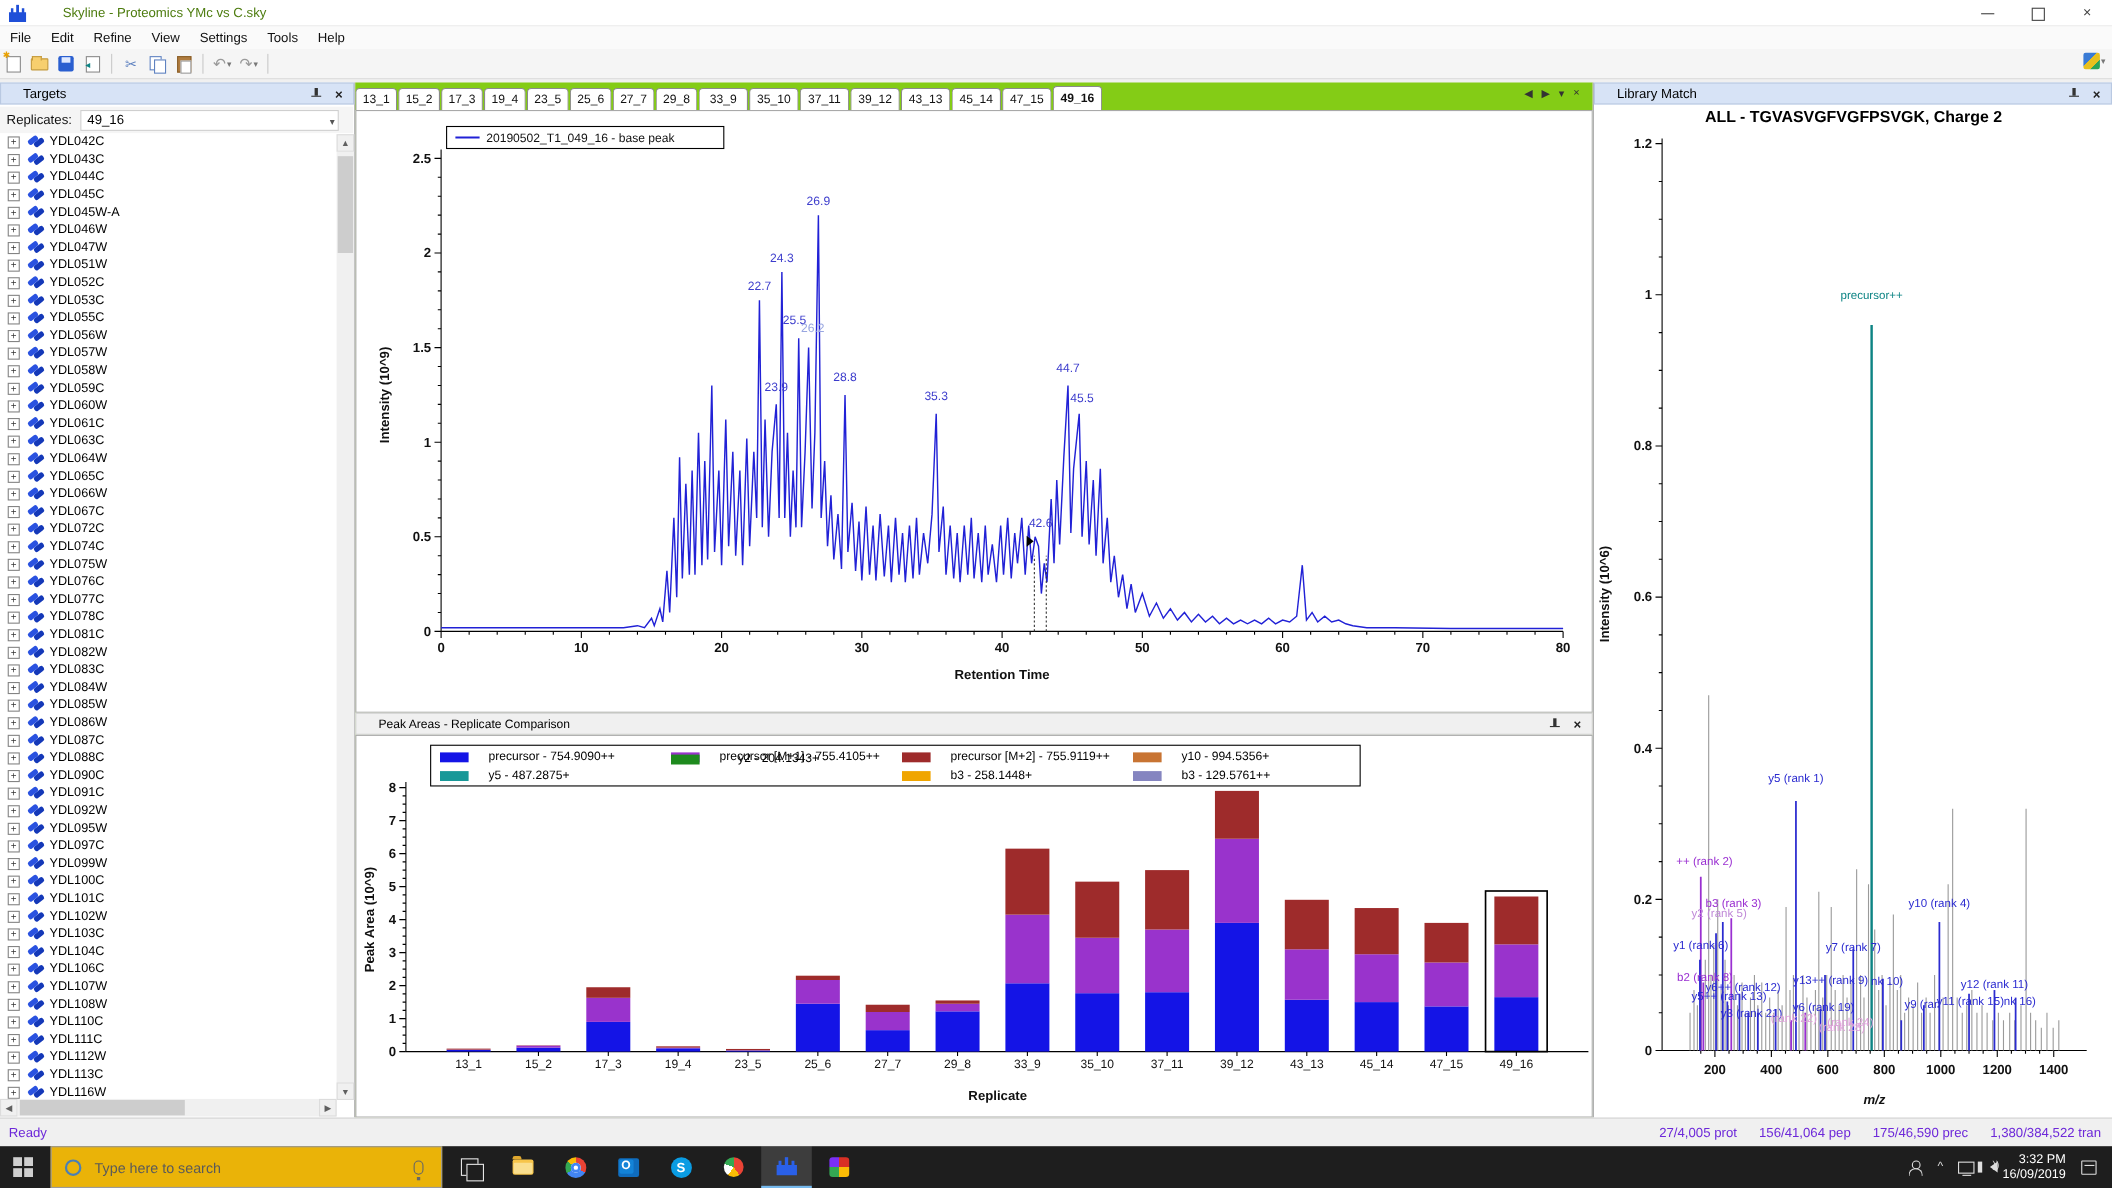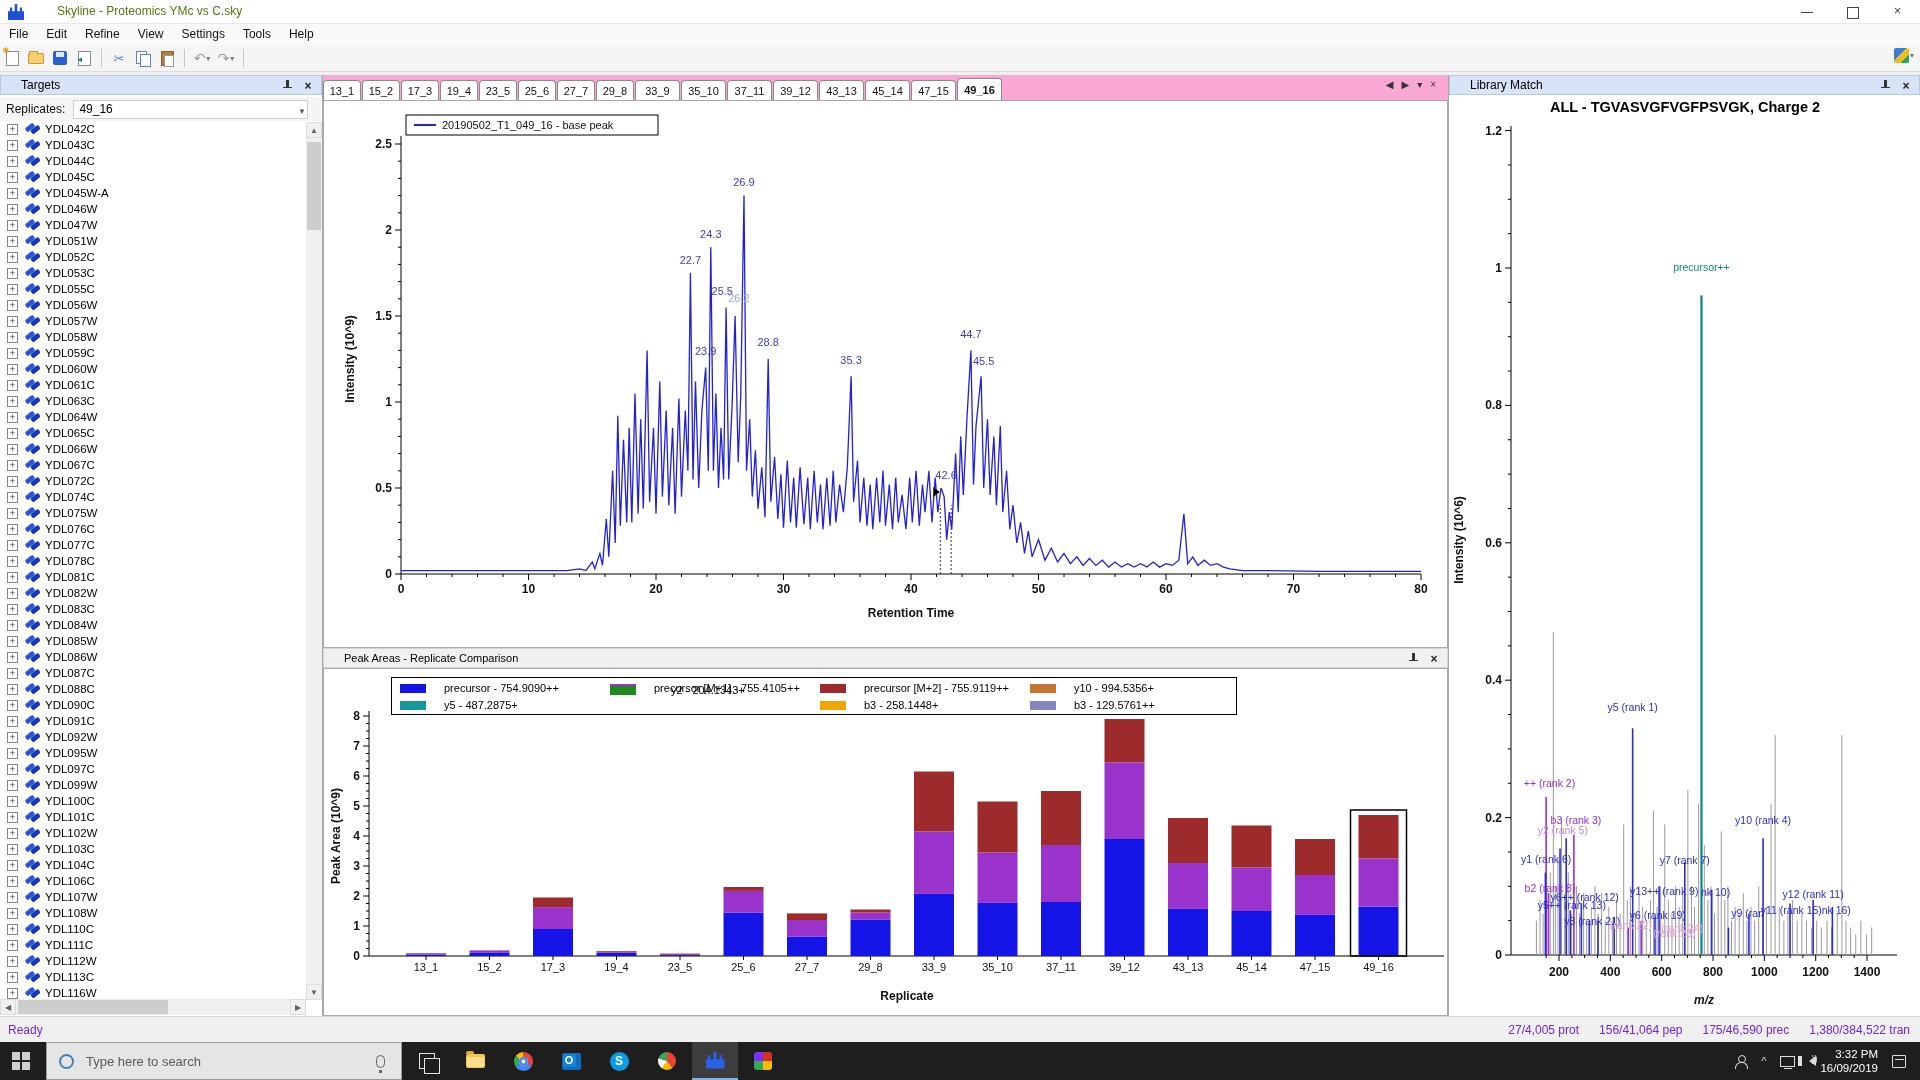--- a/index.html
+++ b/index.html
@@ -55,21 +55,21 @@
   #targets-tree { position:absolute; left:0; top:47px; width:305px; height:878px; overflow:hidden; }
   .tree-row { height:16px; display:flex; align-items:center; position:relative; }
   .tree-expander { position:absolute; left:7px; top:2px; width:11px; height:11px; border:1px solid #848484; background:#fff; font-size:9px; line-height:9px; text-align:center; color:#333; }
   .pep-icon { position:absolute; left:24px; top:1px; width:14px; height:14px; }
   .pep-icon::before { content:""; position:absolute; left:1px; top:2px; width:10px; height:5px; background:#2a52e0; border-radius:2px; transform:rotate(-38deg); box-shadow:3px 5px 0 #1438b8; }
   .tree-label { position:absolute; left:45px; top:1px; font-size:11.5px; color:#000; }
   .vscroll { position:absolute; background:#f0f0f0; }
   .scroll-arrow { position:absolute; width:16px; height:16px; background:#f0f0f0; border:1px solid #dcdcdc; color:#606060; font-size:8px; text-align:center; line-height:15px; }
   .scroll-thumb { position:absolute; background:#cdcdcd; }
 
-  #center { position:absolute; left:323px; top:75px; width:1125px; height:941px; background:#f9a8d4; }
+  #center { position:absolute; left:323px; top:75px; width:1125px; height:941px; background:#84cc16; }
   #tabstrip { position:absolute; left:0; top:2px; width:1125px; height:23px; display:flex; align-items:flex-end; }
   .tab { height:20px; background:#fff; border:1px solid #8a8a8a; border-bottom:none; border-radius:4px 4px 0 0; font-size:11px; color:#111; display:flex; align-items:center; justify-content:center; margin-right:1px; }
   .tab.active { font-weight:bold; height:22px; }
   #tab-controls { position:absolute; right:12px; top:4px; display:flex; gap:8px; font-size:10px; color:#333; }
   #chromo-wrap { position:absolute; left:0; top:25px; width:1125px; height:548px; background:#fff; border:1px solid #a9a9a9; }
   #areas-header { position:absolute; left:0; top:573px; width:1125px; }
   #areas-wrap { position:absolute; left:0; top:593px; width:1125px; height:348px; background:#fff; border:1px solid #a9a9a9; }
   #areas-legend { position:absolute; left:67px; top:8px; width:846px; height:38px; border:1px solid #000; background:#fff; }
   .leg-entry { position:absolute; display:flex; align-items:center; }
   .leg-swatch { width:26px; height:9px; margin-right:7px; }
@@ -83,21 +83,21 @@
   
   #statusbar { position:absolute; left:0; top:1016px; width:1920px; height:26px; background:#f0f0f0; border-top:1px solid #d5d5d5; font-size:12px; color:#6d28d9; }
   #status-left { position:absolute; left:8px; top:6px; }
   #status-right { position:absolute; right:10px; top:6px; display:flex; }
   .status-count { margin-left:20px; }
 
   
   #taskbar { position:absolute; left:0; top:1042px; width:1920px; height:38px; background:#1e1e1e; }
   #start-btn { position:absolute; left:12px; top:10px; width:18px; height:18px; display:grid; grid-template-columns:8px 8px; grid-template-rows:8px 8px; gap:2px; }
   #start-btn div { background:#cfcfcf; }
-  #search-box { position:absolute; left:46px; top:0; width:356px; height:38px; background:#e5e5e5; border:1px solid #9a9a9a; display:flex; align-items:center; }
+  #search-box { position:absolute; left:46px; top:0; width:356px; height:38px; background:#eab308; border:1px solid #9a9a9a; display:flex; align-items:center; }
   #search-circle { width:15px; height:15px; border:2px solid #4a7fb5; border-radius:50%; margin-left:12px; }
   #search-text { font-size:13px; color:#5a5a5a; margin-left:12px; flex:1; }
   #search-mic { width:9px; height:13px; border:1.5px solid #666; border-radius:5px; margin-right:16px; position:relative; }
   #search-mic::after { content:""; position:absolute; left:2px; top:14px; width:3px; height:3px; background:#666; }
   .tb-app { position:absolute; top:0; width:46px; height:38px; display:flex; align-items:center; justify-content:center; }
   .tb-app.active { background:rgba(255,255,255,0.14); border-bottom:2px solid #76b9ed; }
   .ia-taskview { width:16px; height:16px; border:1.5px solid #e6e6e6; position:relative; background:transparent; }
   .ia-taskview::after { content:""; position:absolute; left:4px; top:4px; width:14px; height:14px; border:1.5px solid #e6e6e6; background:#1e1e1e; }
   .ia-folder { width:19px; height:14px; background:#f7c54a; border-radius:2px; position:relative; }
   .ia-folder::before { content:""; position:absolute; left:0; top:-3px; width:8px; height:3px; background:#e0a82e; border-radius:2px 2px 0 0; }

